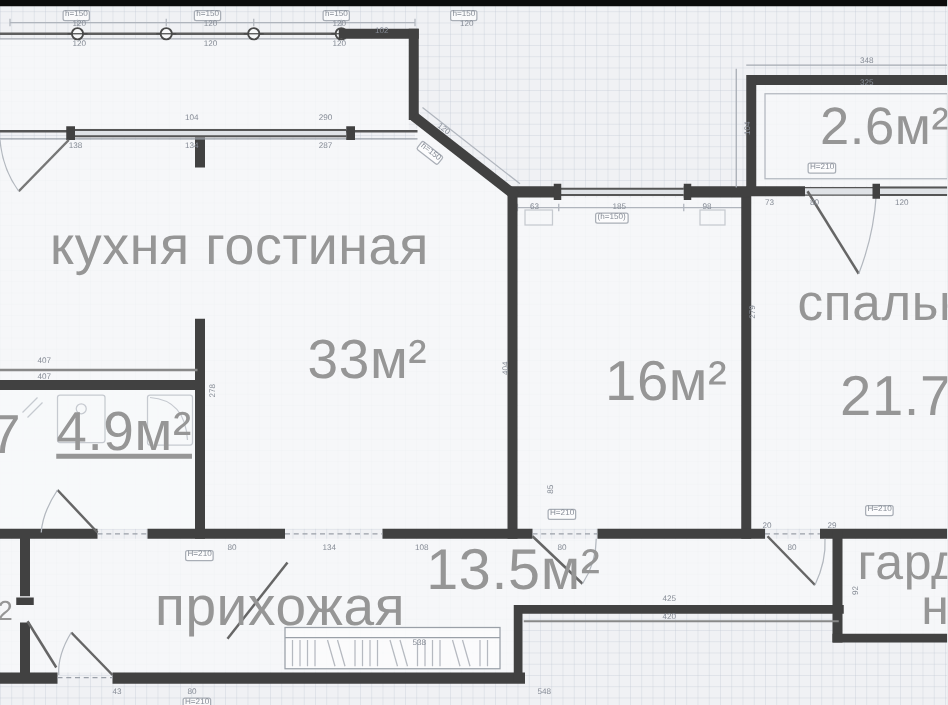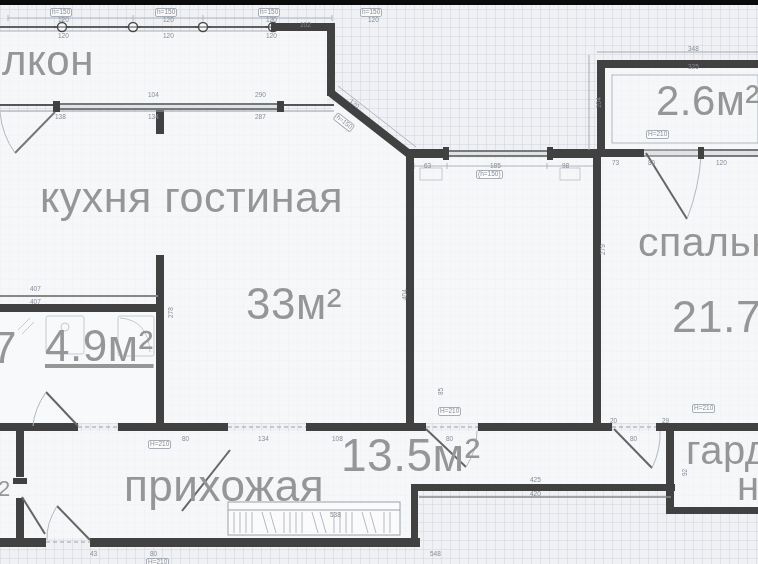--- a/index.html
+++ b/index.html
@@ -204,24 +204,24 @@
       <circle cx="65" cy="327" r="4"></circle>
       <rect x="118" y="316" width="36" height="40" rx="2"></rect>
       <path d="M 120,318 Q 148,320 150,352"></path>
       <line x1="18" y1="330" x2="30" y2="318"></line>
         <line x1="22" y1="334" x2="34" y2="322"></line>
       <rect x="420" y="168" width="22" height="12"></rect>
       <rect x="560" y="168" width="20" height="12"></rect>
     </g>
   </svg>
 
-  <div class="lbl" style="left:2px;top:40px;font-size:42px;">лкон</div>
   <div class="lbl" style="left:40px;top:176px;font-size:43px;">кухня гостиная</div>
-  <div class="lbl" style="left:246px;top:282px;font-size:44px;">33м²</div>
+  <div class="lbl" style="left:246px;top:266px;font-size:44px;">33м²</div>
   <div class="lbl" style="left:45px;top:324px;font-size:44px;text-decoration:underline;">4.9м²</div>
+  <div class="lbl" style="left:484px;top:282px;font-size:45px;">16м²</div>
   <div class="lbl" style="left:638px;top:222px;font-size:41px;">спальн</div>
   <div class="lbl" style="left:672px;top:294px;font-size:45px;">21.7</div>
   <div class="lbl" style="left:656px;top:80px;font-size:42px;">2.6м²</div>
   <div class="lbl" style="left:102px;top:464px;font-size:44px;margin-left:22px;">прихожая</div>
   <div class="lbl" style="left:320px;top:432px;font-size:46px;margin-left:21px;">13.5м²</div>
   <div class="lbl" style="left:686px;top:430px;font-size:40px;">гард</div>
   <div class="lbl" style="left:737px;top:466px;font-size:40px;">н</div>
   <div class="lbl" style="left:-8px;top:326px;font-size:44px;">7</div>
   <div class="lbl" style="left:-2px;top:478px;font-size:22px;">2</div>
 

